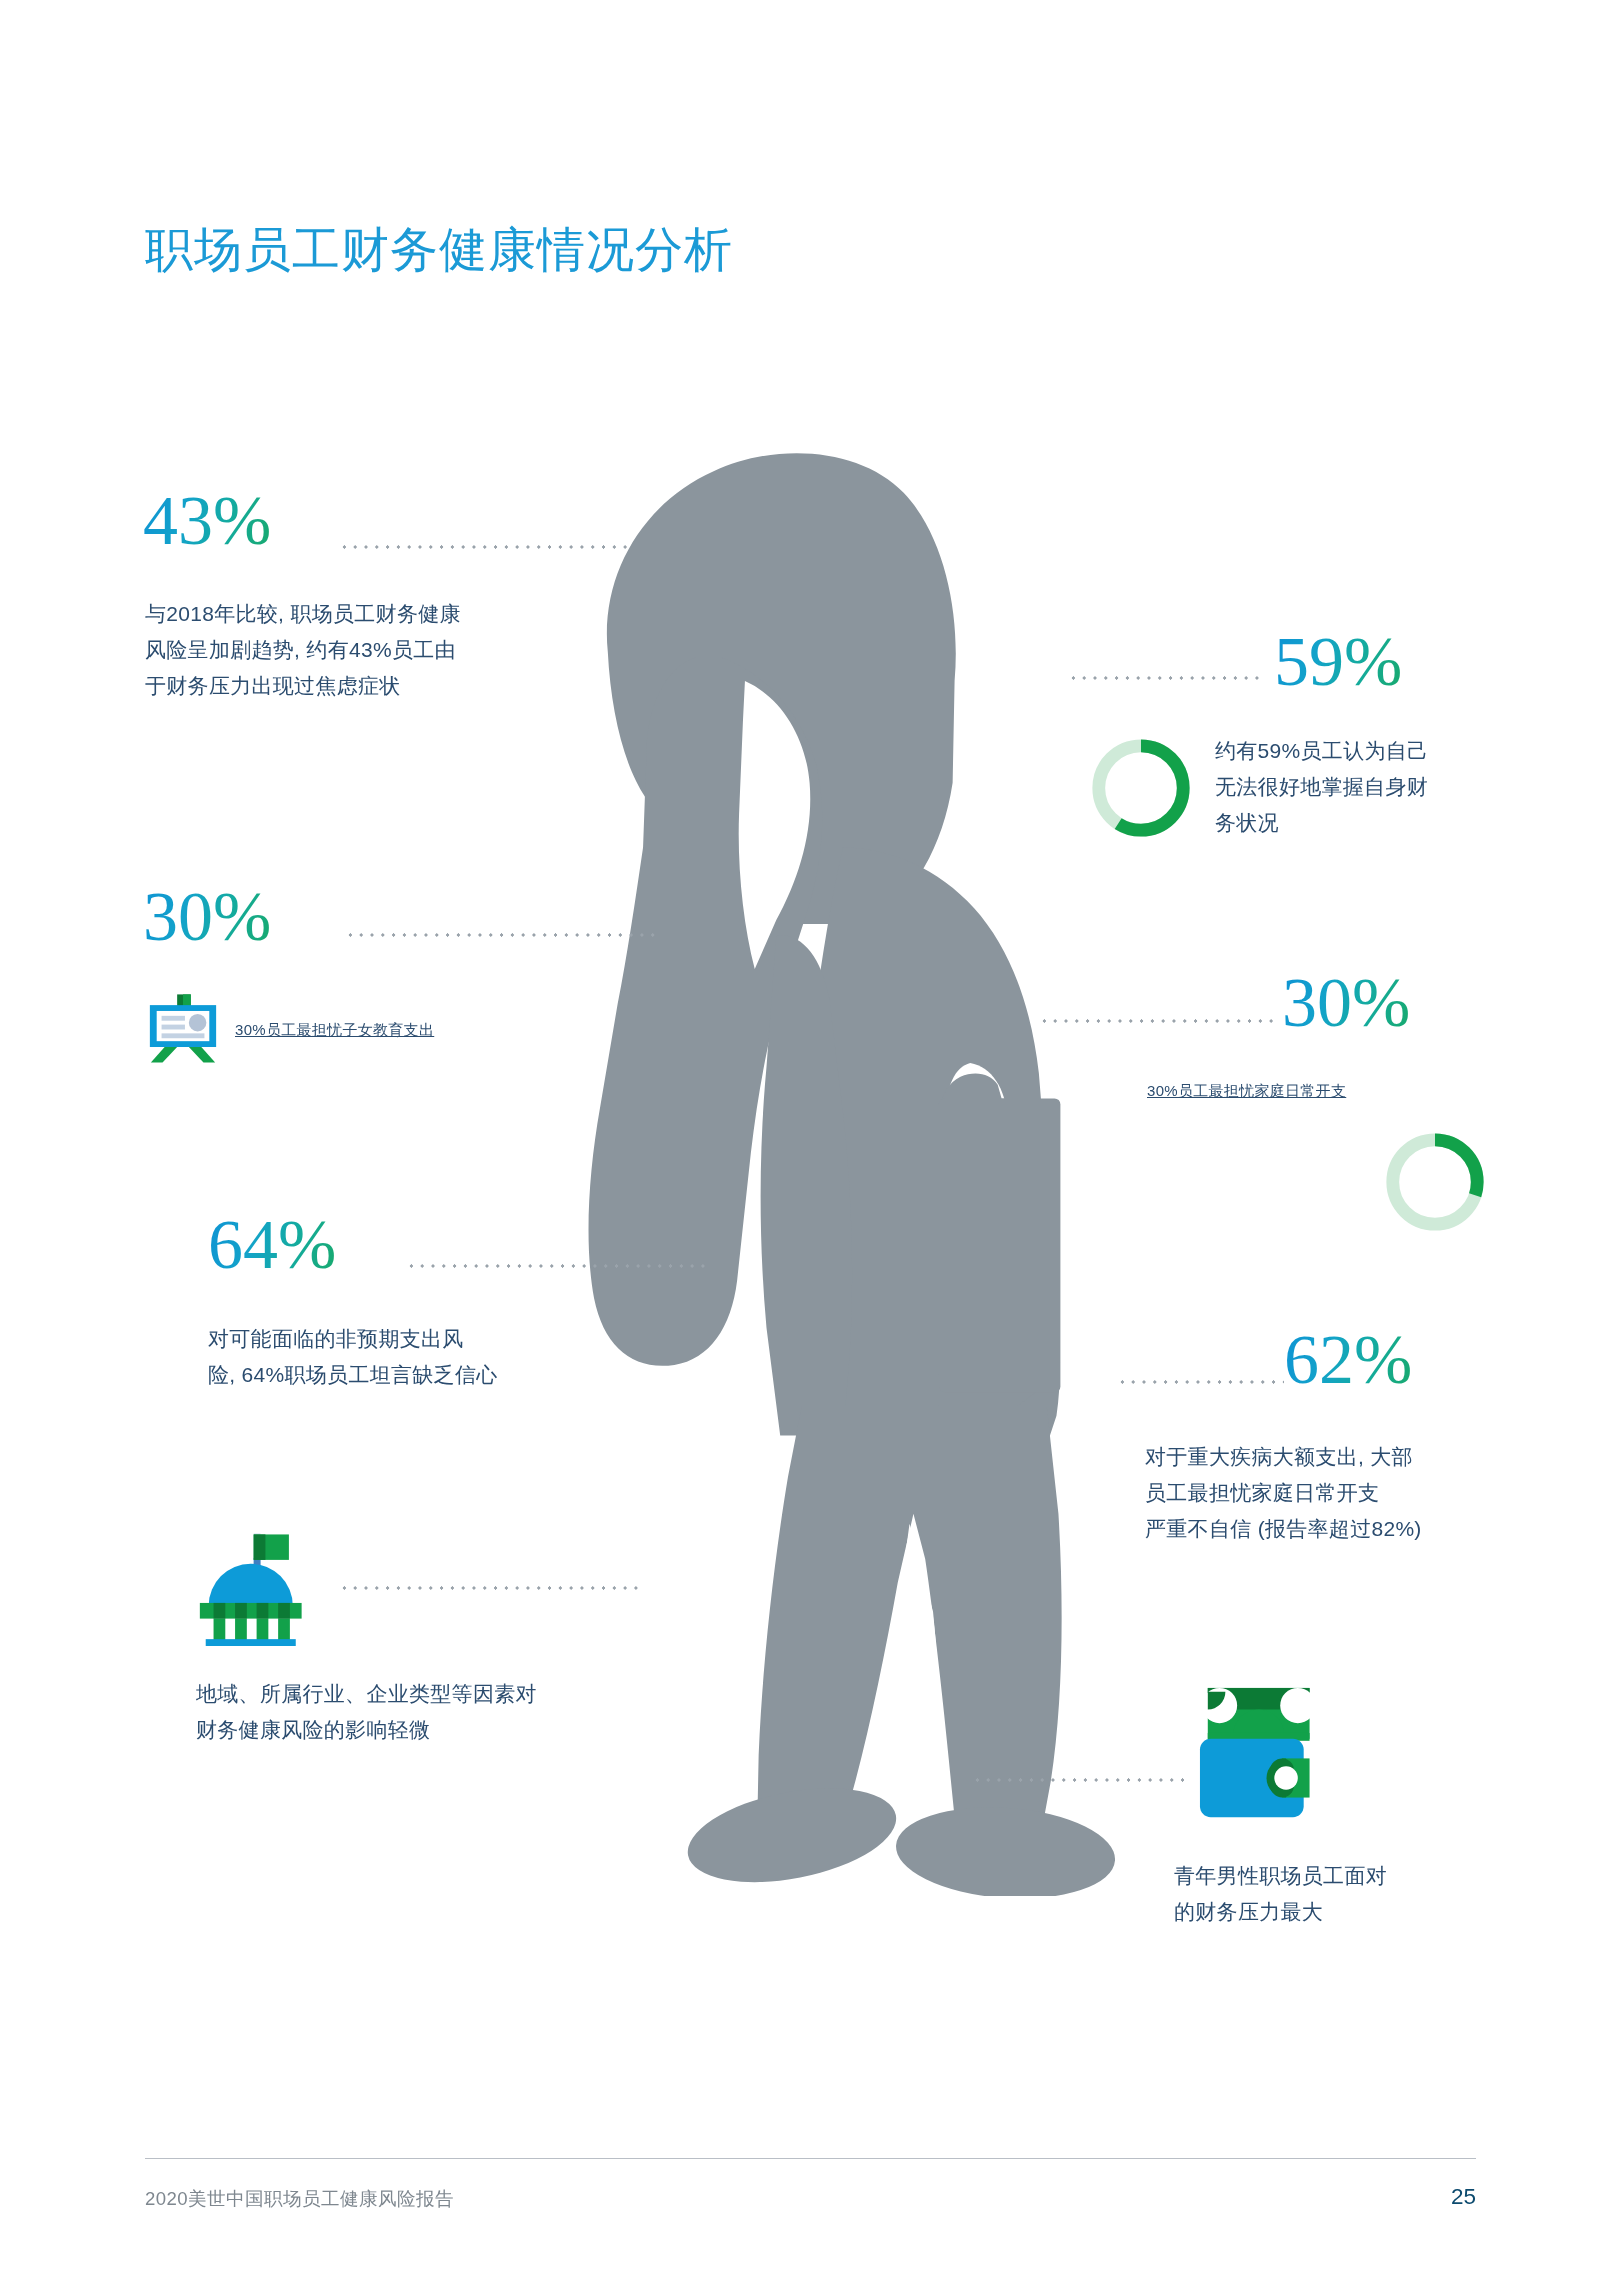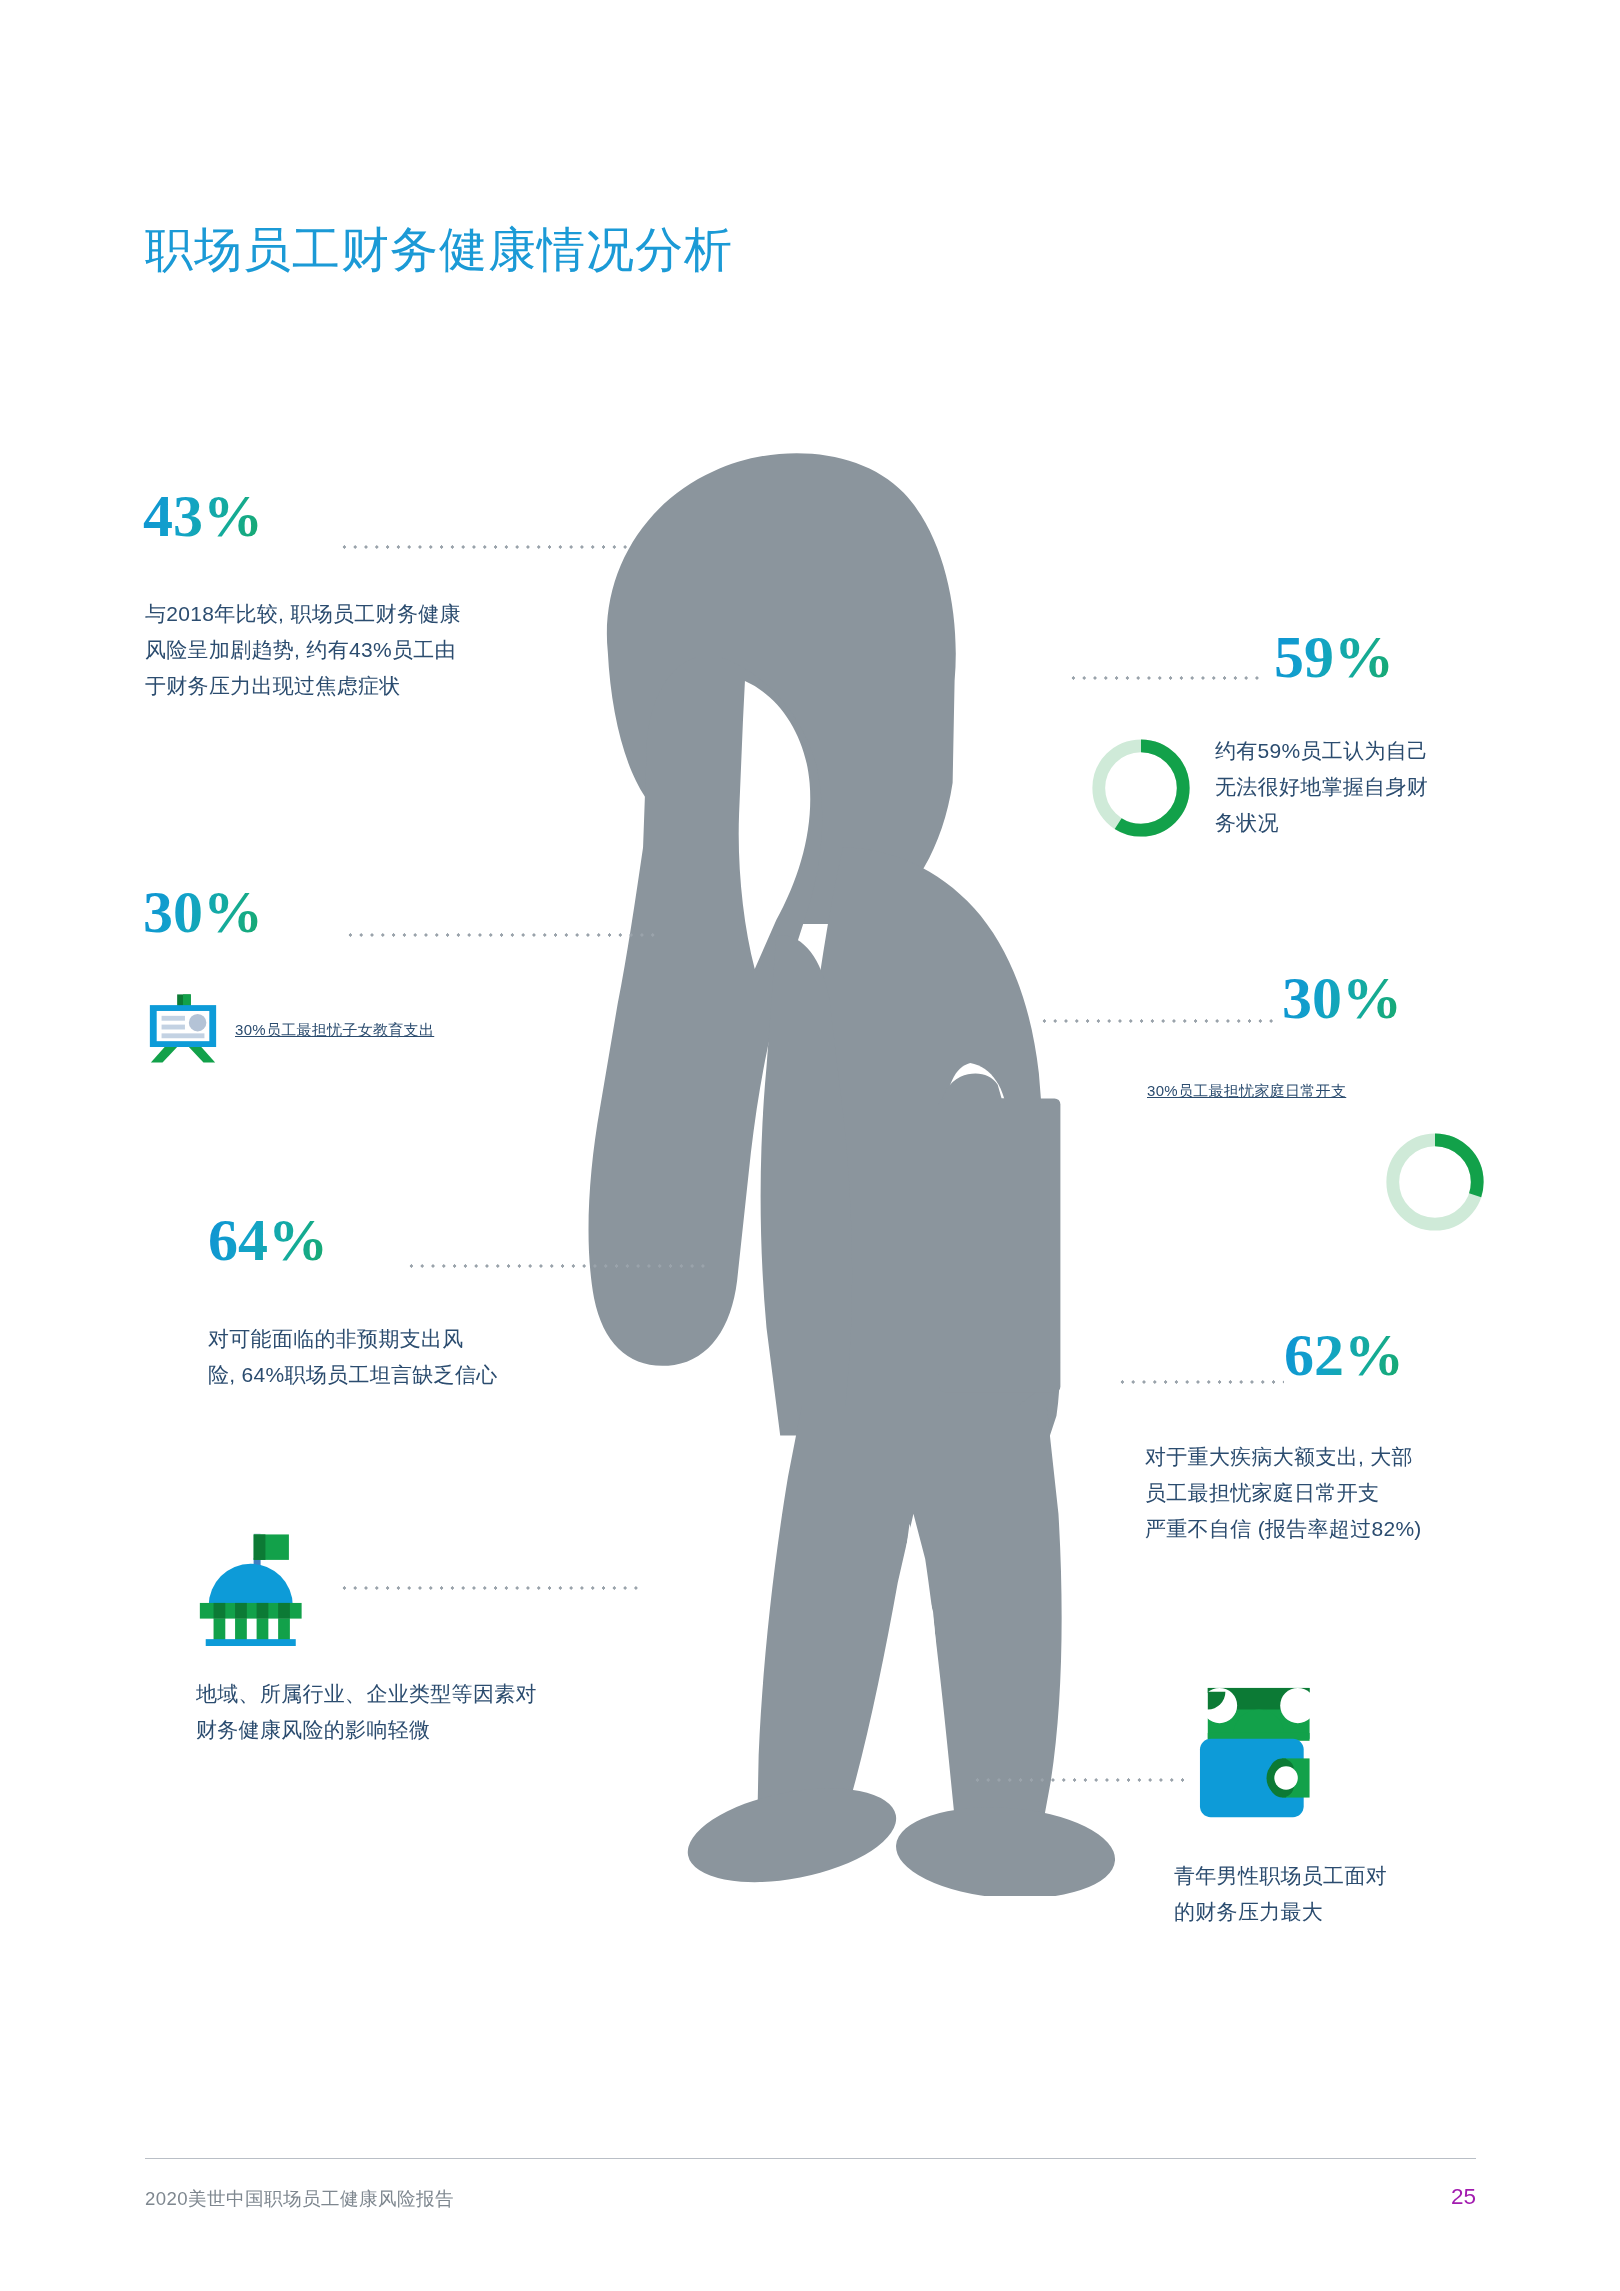--- a/index.html
+++ b/index.html
@@ -37,22 +37,22 @@
     top: 387px;
     width: 627px;
     height: 1509px;
     pointer-events: none;
   }
 
   
   .big-stat {
     position: absolute;
     font-family: "Liberation Serif", "DejaVu Serif", serif;
-    font-weight: bold;
-    font-size: 60px;
+    font-weight: normal;
+    font-size: 70px;
     line-height: 1;
     background: linear-gradient(105deg, #0e93d4 0%, #13a3c9 35%, #14ab9f 65%, #18a96b 100%);
     -webkit-background-clip: text;
     background-clip: text;
     color: transparent;
     -webkit-text-fill-color: transparent;
     white-space: nowrap;
   }
 
   
@@ -106,21 +106,21 @@
     color: #7e878f;
     letter-spacing: 0.4px;
   }
   #page-number {
     position: absolute;
     left: 1411px;
     top: 2184px;
     width: 65px;
     text-align: right;
     font-size: 22.5px;
-    color: #a21caf;
+    color: #0c4a6e;
   }
 </style>
 </head>
 <body>
 
 <div id="page">
 
   <div id="page-title">职场员工财务健康情况分析</div>
 
   <svg id="silhouette" viewBox="0 0 640 1540" preserveAspectRatio="none">

